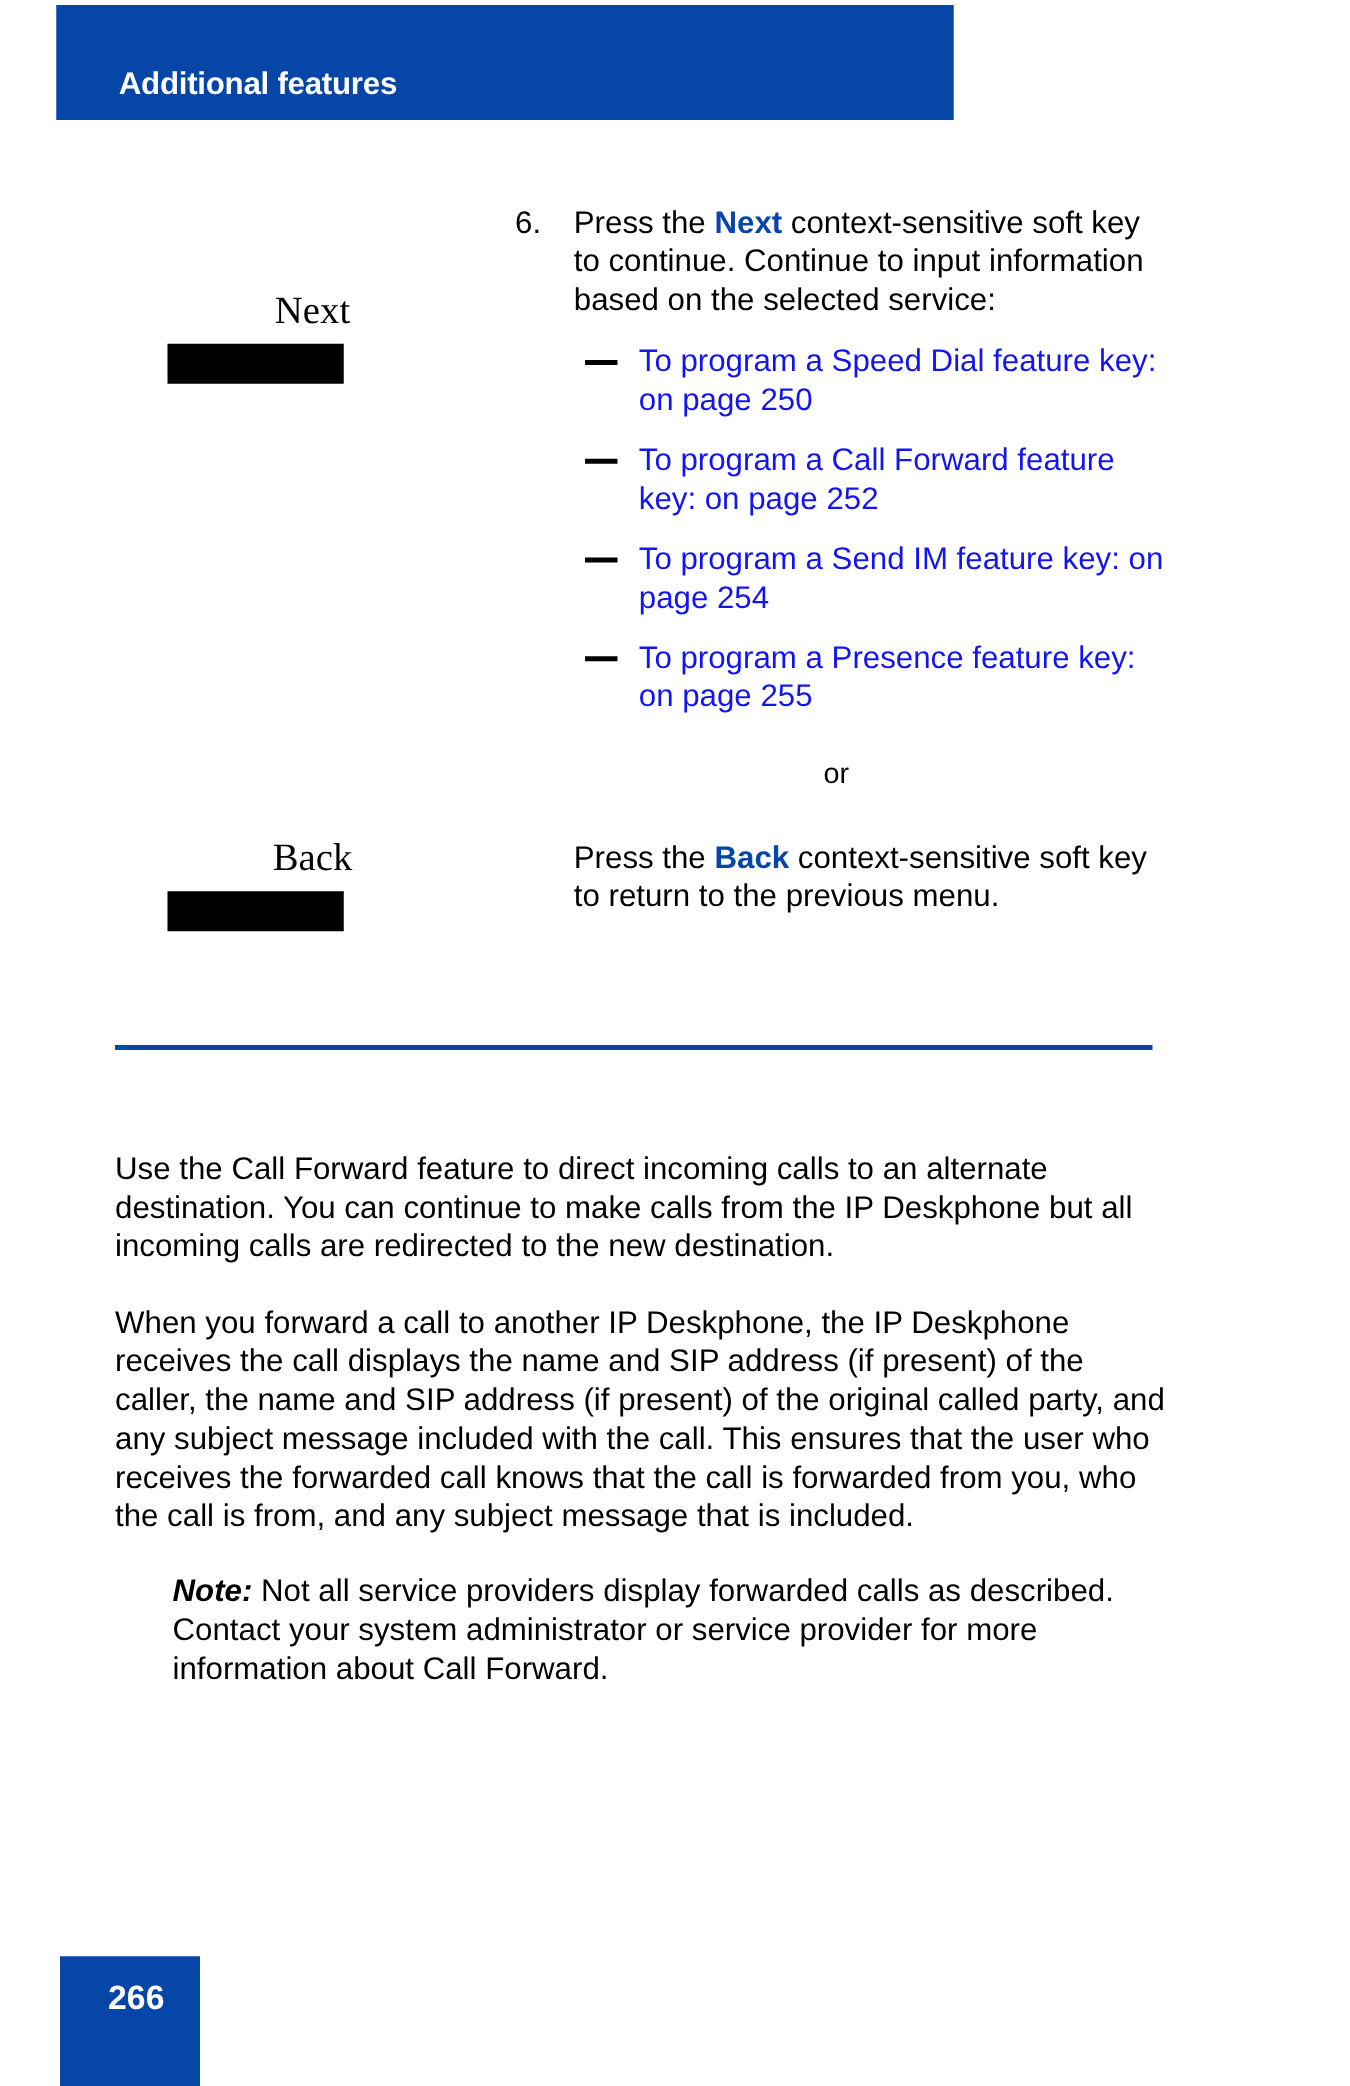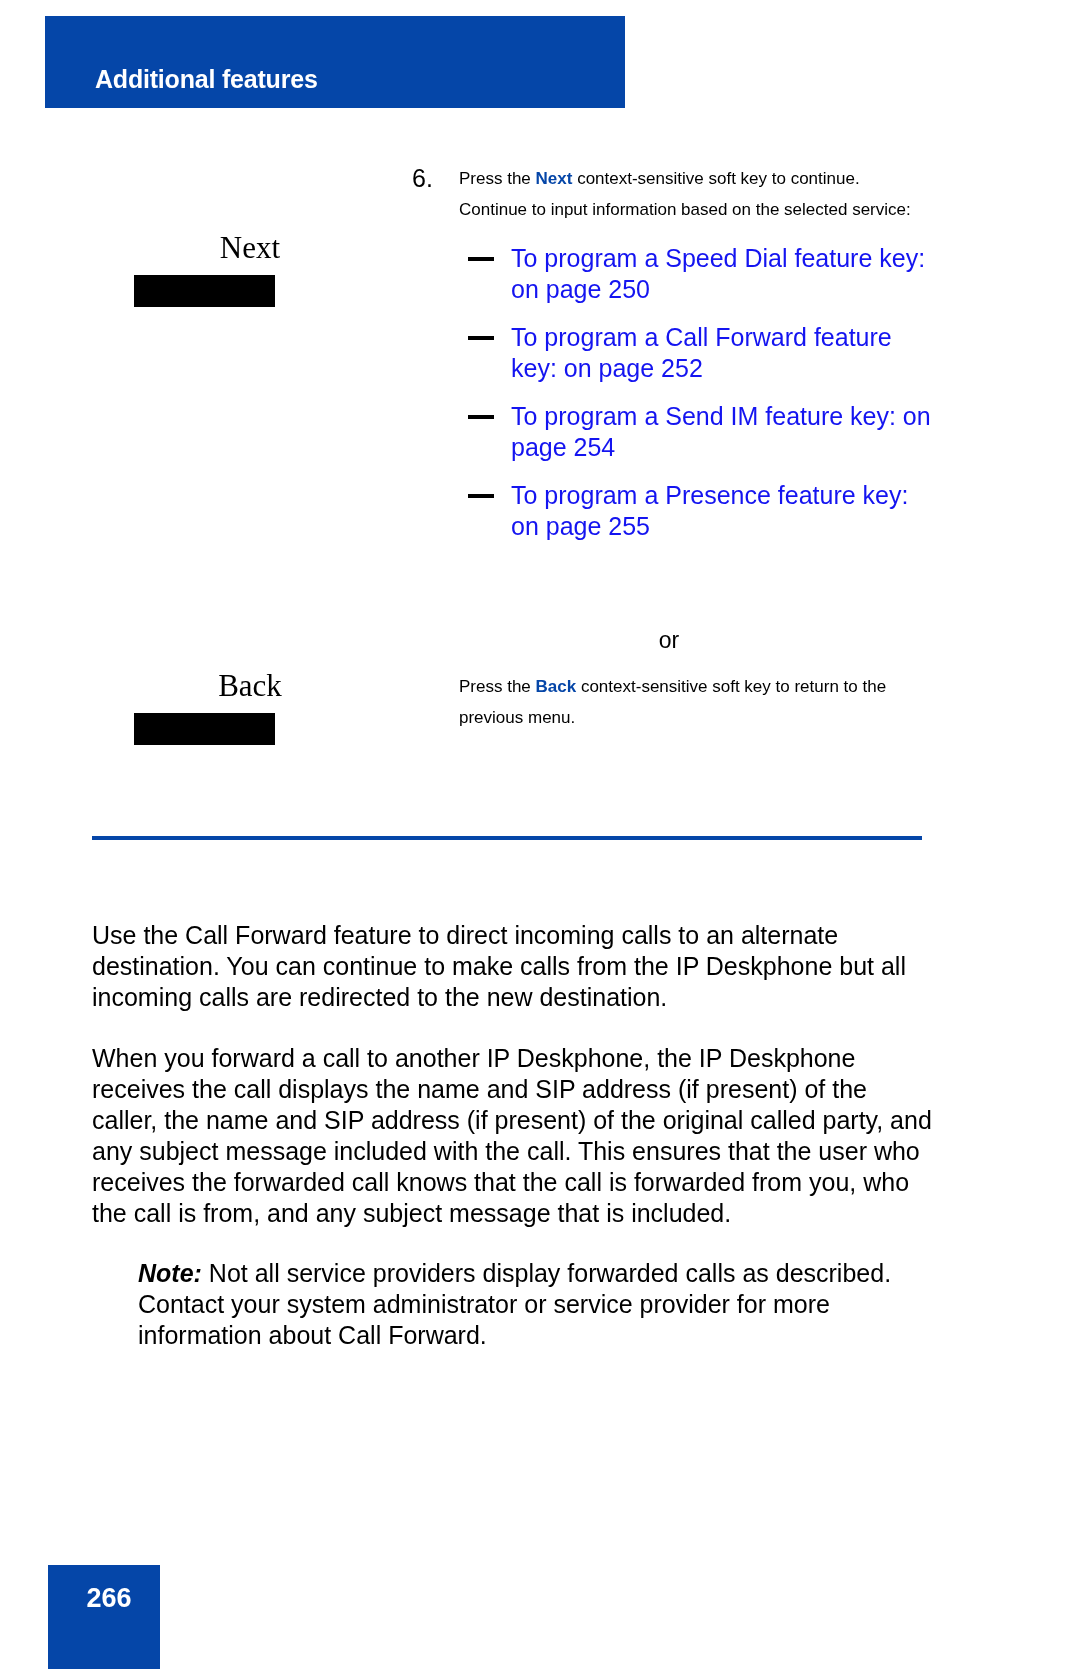--- a/index.html
+++ b/index.html
@@ -13,22 +13,22 @@
     position: relative;
     font-family: "Liberation Sans", sans-serif;
     color: #000000;
     overflow: hidden;
   }
 
   
   .header-banner {
     position: absolute;
     left: 45px;
-    top: 16px;
-    width: 580px;
+    top: 4px;
+    width: 718px;
     height: 92px;
     background: #0546a8;
     box-sizing: border-box;
   }
   .header-banner-title {
     position: absolute;
     left: 50px;
     bottom: 14px;
     color: #ffffff;
     font-size: 25px;
@@ -65,21 +65,21 @@
   }
   .step-num {
     position: absolute;
     left: 0px;
     top: 0px;
     font-size: 25px;
     line-height: 31px;
   }
   .step-body {
     margin-left: 47px;
-    font-size: 17px;
+    font-size: 25px;
     line-height: 31px;
   }
   .kwd {
     color: #0546a8;
     font-weight: bold;
   }
 
   
   .xref-list {
     margin-left: 47px;
@@ -207,21 +207,21 @@
       <span class="xref-dash"></span>
       <span class="xref-link">To program a Send IM feature key: on page 254</span>
     </div>
     <div class="xref-item">
       <span class="xref-dash"></span>
       <span class="xref-link">To program a Presence feature key:  on page 255</span>
     </div>
   </div>
 </div>
 
-<div class="instr" style="top:625px;">
+<div class="instr" style="top:603px;">
   <div class="or-line">or</div>
 </div>
 
 <div class="softkey" style="left:110px; top:670px;">
   <div class="softkey-label">Back</div>
   <div class="softkey-bar"></div>
 </div>
 
 <div class="instr" style="top:671px;">
   <div class="step-body" style="margin-left:47px;">

